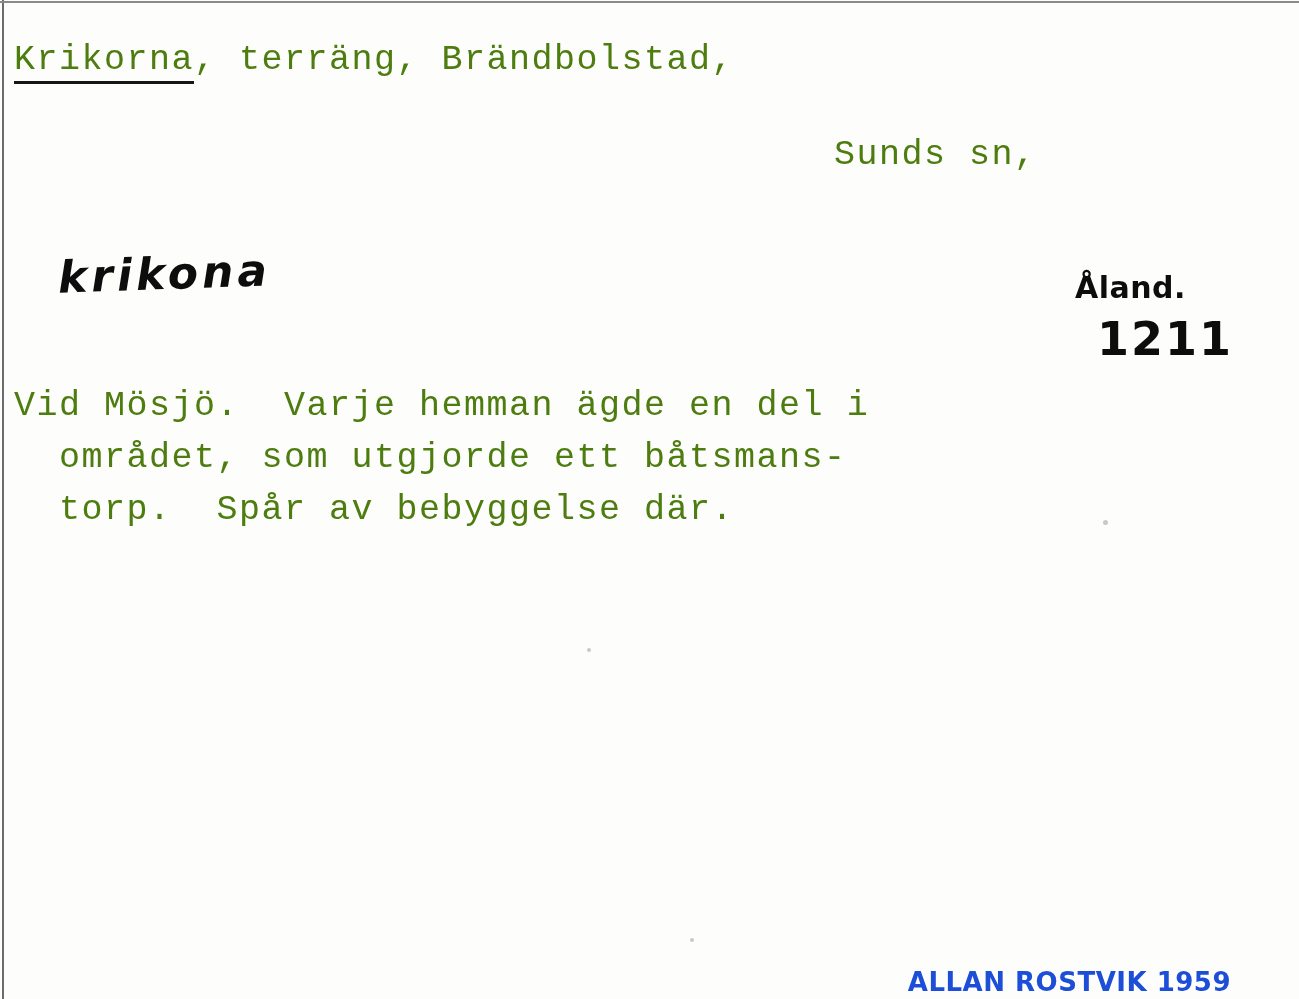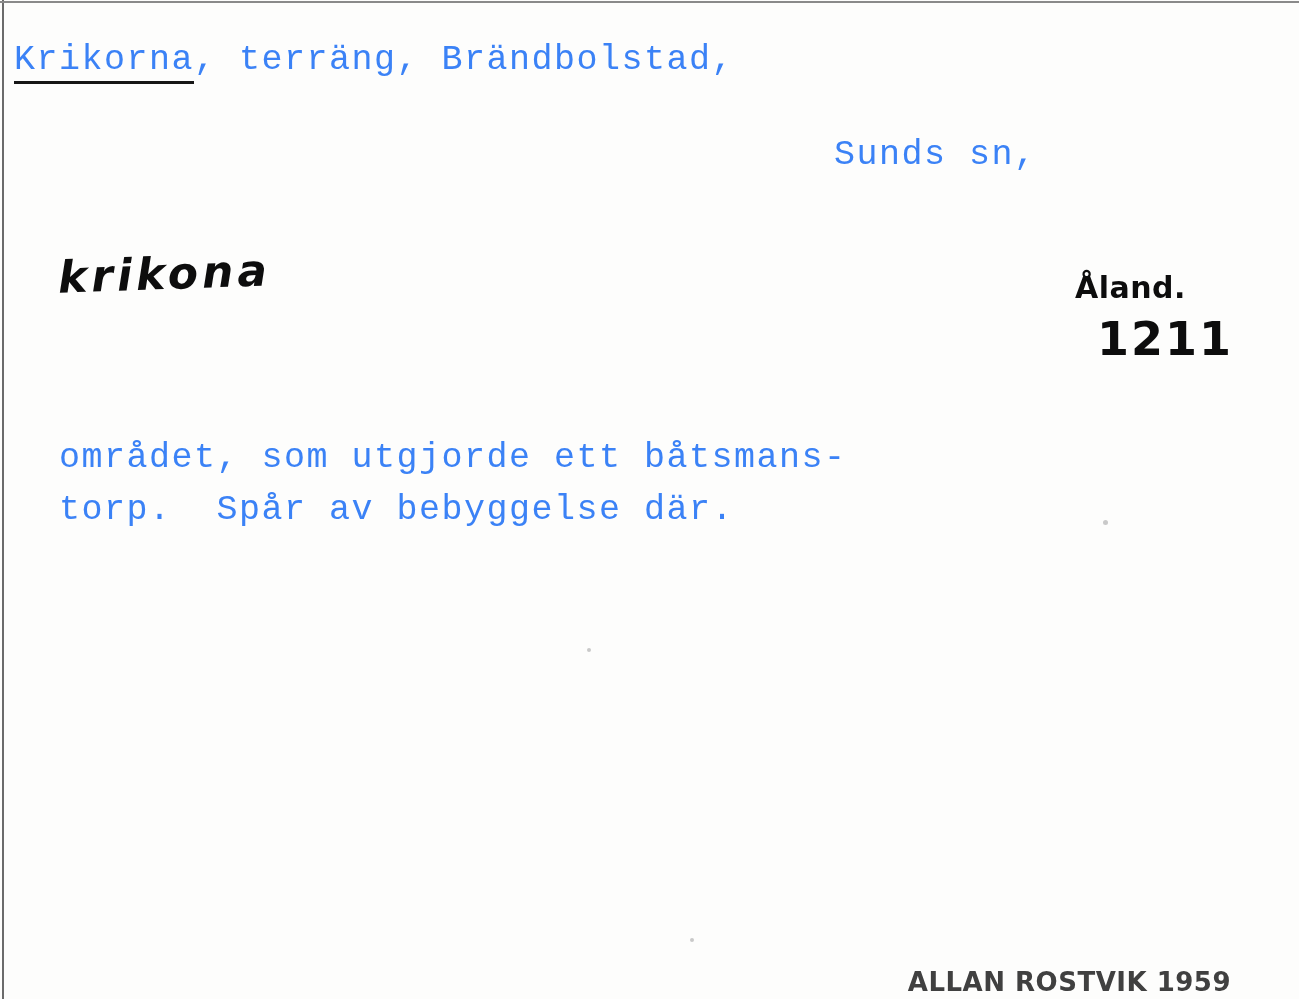--- a/index.html
+++ b/index.html
@@ -39,21 +39,21 @@
     height: 2px;
     background: #8a8a8a;
   }
 
   .typed {
     position: absolute;
     font-family: "Liberation Mono", monospace;
     font-size: 35px;
     line-height: 52px;
     letter-spacing: 1.5px;
-    color: #3b82f6;
+    color: #4d7c0f;
     white-space: pre;
   }
 
   
   .headline {
     left: 14px;
     top: 34px;
   }
   .headword {
     border-bottom: 3px solid #161616;
@@ -103,21 +103,21 @@
   }
 
   .signature {
     position: absolute;
     right: 68px;
     bottom: 2px;
     font-family: "DejaVu Sans", sans-serif;
     font-size: 26px;
     font-weight: 700;
     letter-spacing: 0.5px;
-    color: #404040;
+    color: #1d4ed8;
   }
 
   
   .speck {
     position: absolute;
     background: #c9c9c9;
     border-radius: 50%;
   }
 </style>
 </head>
@@ -131,20 +131,21 @@
   <div class="typed headline"><span class="headword">Krikorna</span><span>, terräng, Brändbolstad,</span></div>
 
   <div class="typed parish">Sunds sn,</div>
 
   <div class="hand hand-form">krikona</div>
 
   <div class="hand hand-region">Åland.</div>
 
   <div class="hand hand-number">1211</div>
 
+  <div class="typed body-text">Vid Mösjö.  Varje hemman ägde en del i</div>
   <div class="typed body-text" style="top:484px;">  torp.  Spår av bebyggelse där.</div>
   <div class="typed body-text" style="top:432px;">  området, som utgjorde ett båtsmans-</div>
 
   <div class="signature">ALLAN ROSTVIK 1959</div>
 
   <div class="speck" style="left:1103px; top:520px; width:5px; height:5px;"></div>
   <div class="speck" style="left:587px; top:648px; width:4px; height:4px;"></div>
   <div class="speck" style="left:690px; top:938px; width:4px; height:4px;"></div>
 
 </div>

